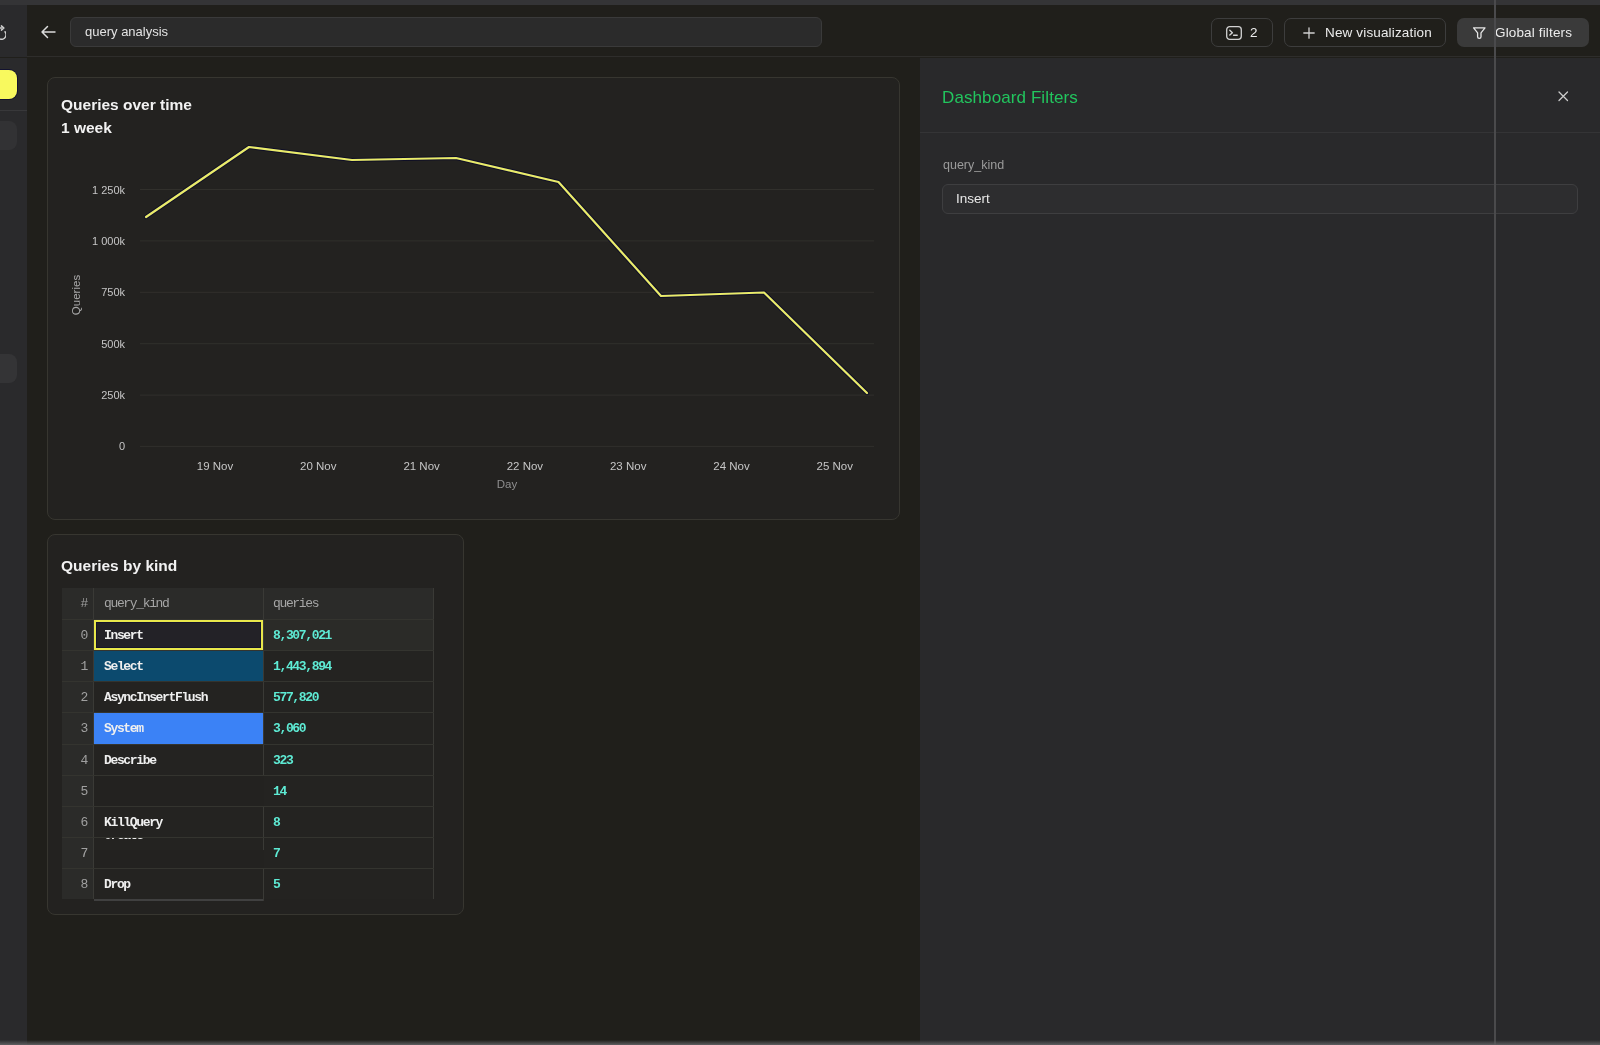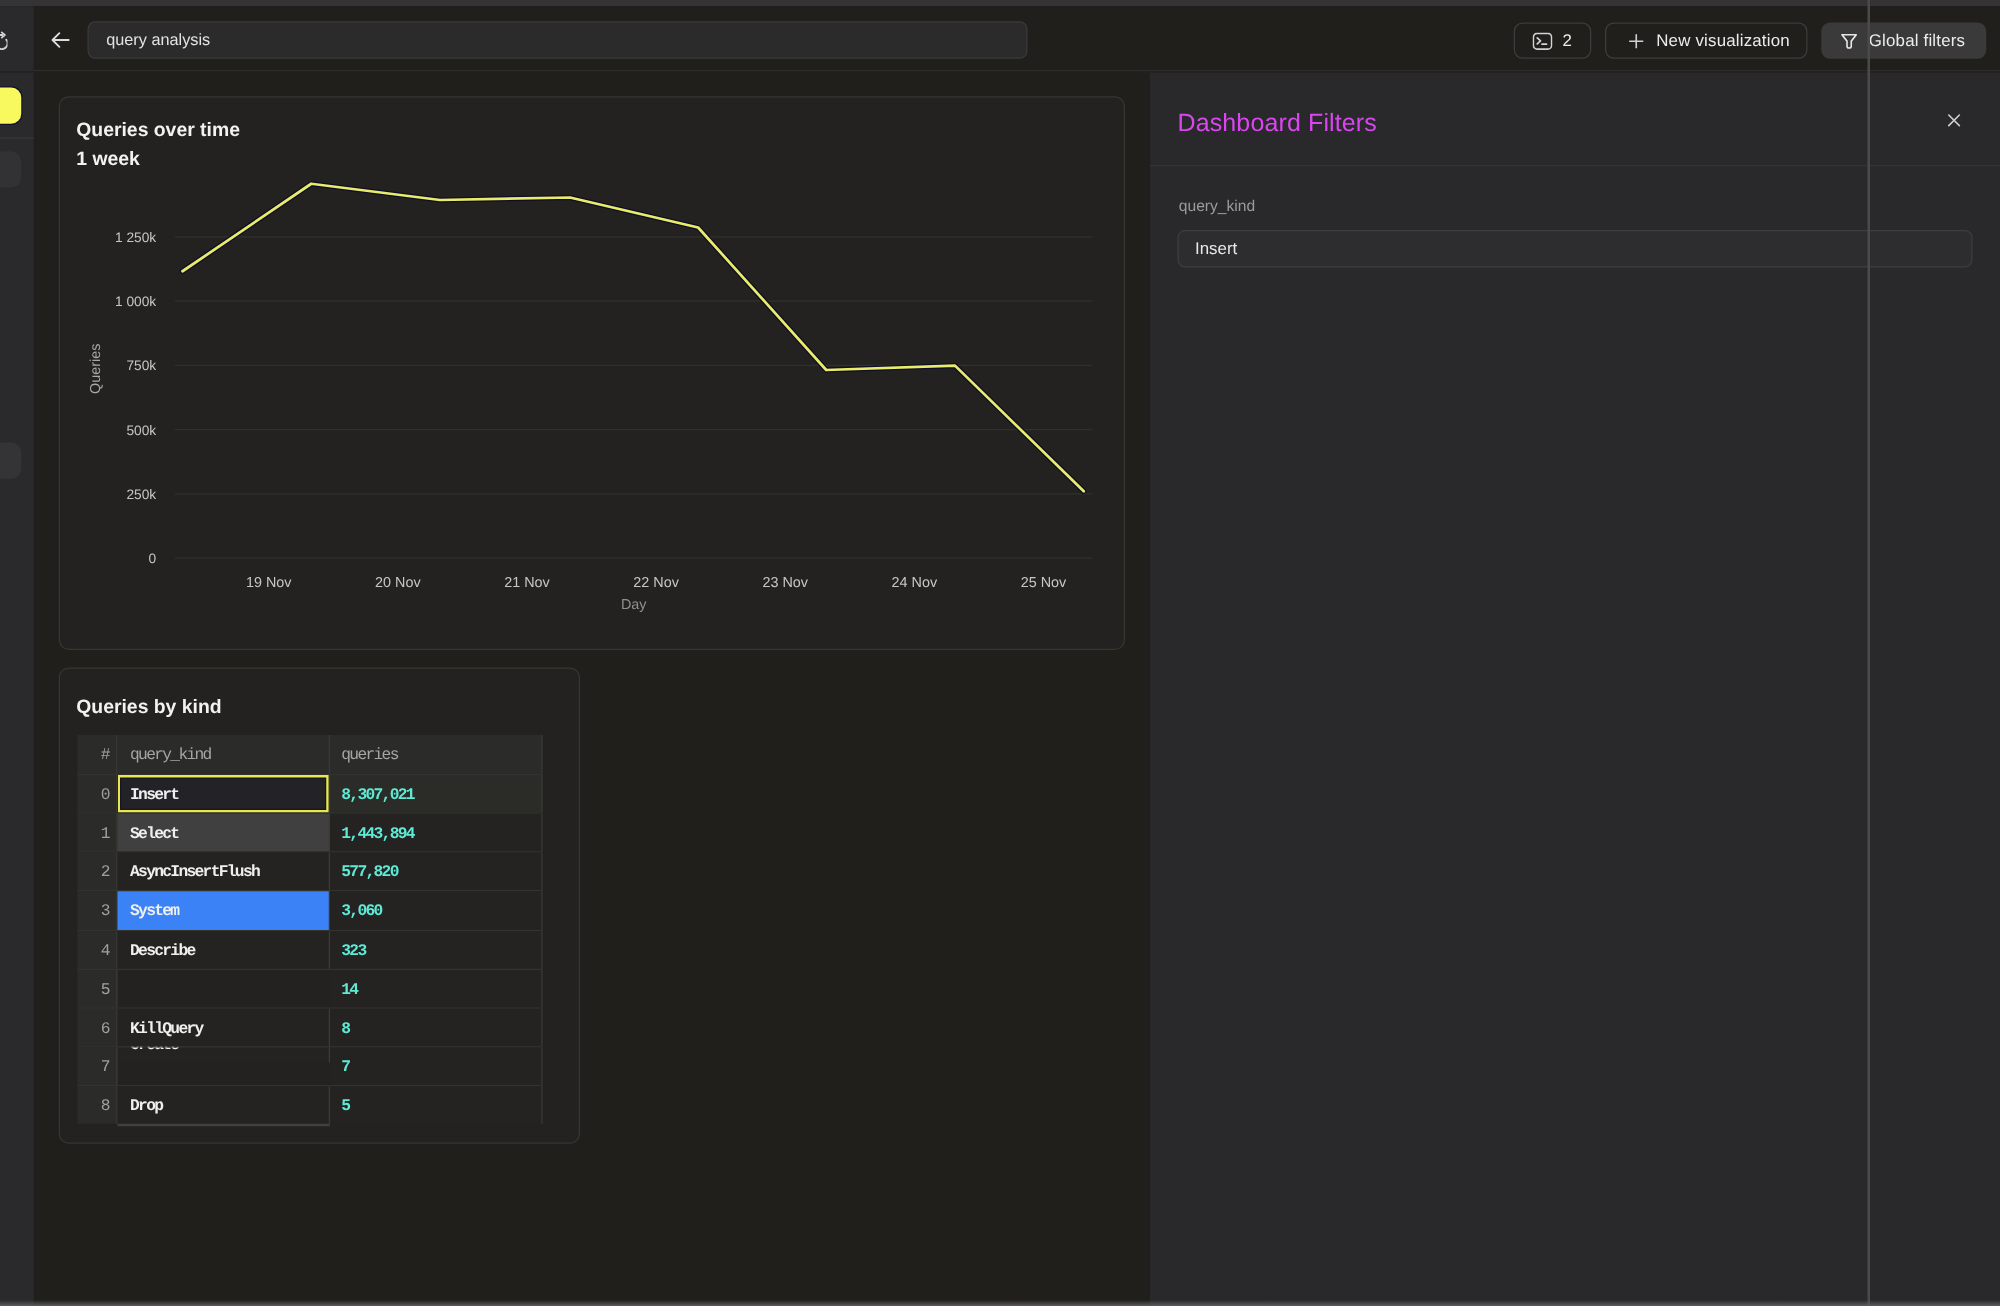--- a/index.html
+++ b/index.html
@@ -38,21 +38,21 @@
   
   .card { background:#232220; border:1px solid #373630; border-radius:8px; }
   #chartcard { left:47px; top:77px; width:853px; height:443px; }
   #tablecard { left:47px; top:534px; width:417px; height:381px; }
   .cardtitle { position:absolute; left:13px; color:#f2f2f2; font-size:15.5px; font-weight:700; }
 
   
   #panel { left:920px; top:58px; width:680px; height:987px; background:#29292b; }
   #panelhead { position:absolute; left:0; top:0; width:680px; height:75px;
     border-bottom:1px solid #343436; }
-  #paneltitle { position:absolute; left:22px; top:30px; color:#d946ef; font-size:20px; font-weight:400; letter-spacing:0.1px; }
+  #paneltitle { position:absolute; left:22px; top:30px; color:#22c55e; font-size:17px; font-weight:400; letter-spacing:0.1px; }
   #qklabel { position:absolute; left:23px; top:100px; color:#9b9b9b; font-size:12.5px; }
   #pinput { position:absolute; left:22px; top:126px; width:636px; height:30px; background:#2d2d2f;
     border:1px solid #3e3e40; border-radius:6px; color:#e8e8e8; font-size:13.5px;
     line-height:27px; padding-left:13px; }
 
   
   #redge { right:0; top:0; width:2px; height:1045px; background:#4a4a4c; }
   #bstrip { left:0; top:1040px; width:1600px; height:5px;
     background:linear-gradient(to bottom, rgba(90,90,92,0), #5e5e60); }
 
@@ -158,21 +158,21 @@
           <div class="ckind" style="font-weight:400;color:#a6a6a6;background:#2b2b29;">query_kind</div>
           <div class="cq" style="font-weight:400;color:#a6a6a6;background:#2b2b29;">queries</div>
         </div>
         <div class="trow rowline" style="top:31px;height:31.15px;">
           <div class="cnum" style="">0</div>
           <div class="ckind" style="background:#2b2b28;box-shadow:inset 0 0 0 2px #e8e74b, inset 0 0 0 3px #14142c;background:#232227;">Insert</div>
           <div class="cq" style="background:#2b2b28;">8,307,021</div>
         </div>
         <div class="trow rowline" style="top:62.15px;height:31.15px;">
           <div class="cnum" style="">1</div>
-          <div class="ckind" style="background:#404040;">Select</div>
+          <div class="ckind" style="background:#0c4a6e;">Select</div>
           <div class="cq" style="background:#242321;">1,443,894</div>
         </div>
         <div class="trow rowline" style="top:93.3px;height:31.15px;">
           <div class="cnum" style="">2</div>
           <div class="ckind" style="background:#242321;">AsyncInsertFlush</div>
           <div class="cq" style="background:#242321;">577,820</div>
         </div>
         <div class="trow rowline" style="top:124.44999999999999px;height:31.15px;">
           <div class="cnum" style="">3</div>
           <div class="ckind" style="background:#3b82f6;">System</div>

